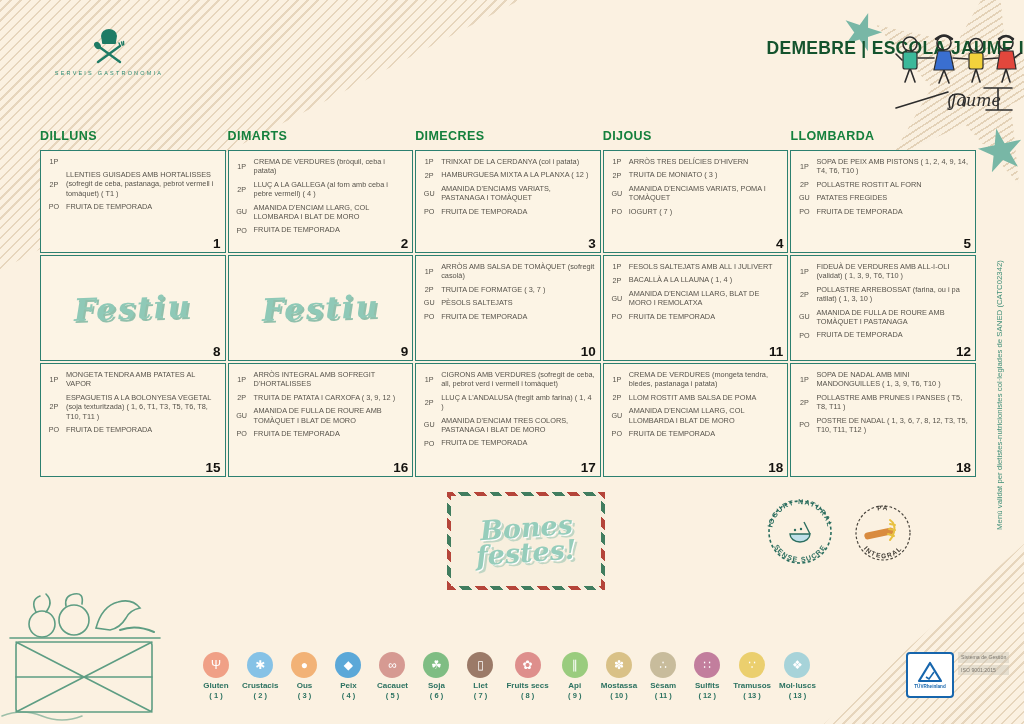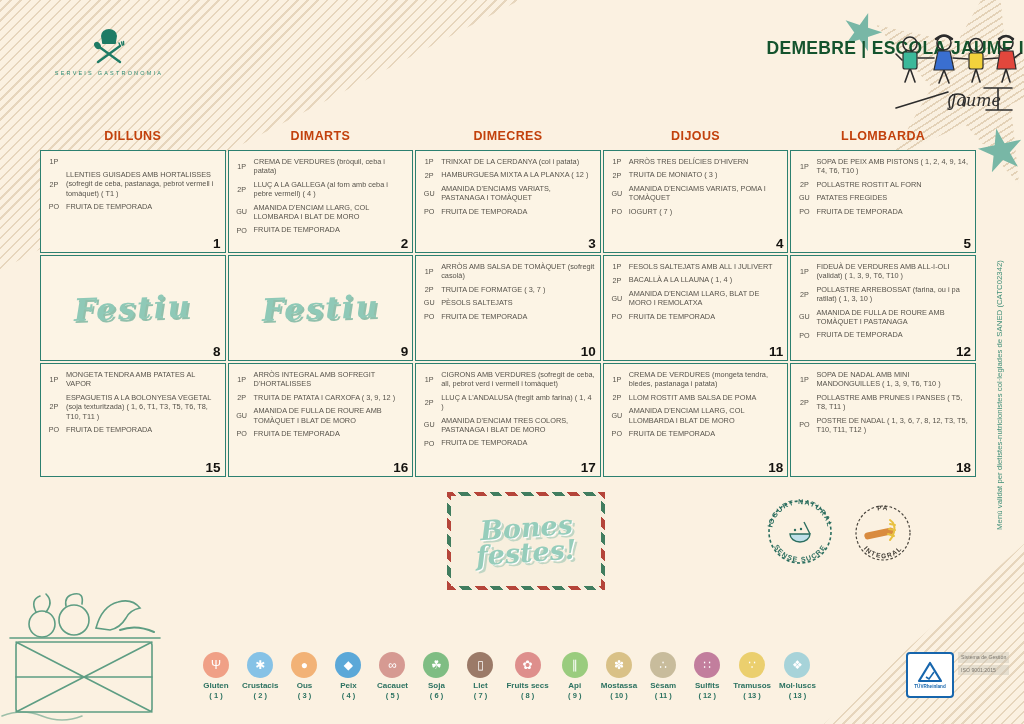--- a/index.html
+++ b/index.html
@@ -15,21 +15,21 @@
   
   .logo{position:absolute;left:34px;top:24px;width:150px;text-align:center;color:#1e7b65;}
   .logo-name{font-size:21px;font-weight:bold;letter-spacing:7px;margin-top:2px;}
   .logo-tag{font-size:5.5px;letter-spacing:2.2px;color:#2c8a72;margin-top:2px;}
   .title{position:absolute;left:0;top:38px;width:100%;text-align:right;font-size:17.5px;
          font-weight:bold;color:#14532d;letter-spacing:.3px;}
   .kids{position:absolute;left:888px;top:30px;}
   
   .day-headers{position:absolute;left:40px;top:129px;width:936px;display:grid;
                grid-template-columns:repeat(5,1fr);gap:2px;}
-  .day-header{text-align:center;font-size:12.5px;font-weight:bold;color:#c2410c;letter-spacing:.4px;}
+  .day-header{font-size:12.5px;font-weight:bold;color:#15803d;letter-spacing:.4px;}
   .menu-grid{position:absolute;left:40px;top:150px;width:936px;display:grid;
              grid-template-columns:repeat(5,1fr);grid-template-rows:103px 106px 114px;gap:2px;}
   .cell{position:relative;background:#fcf4e5;border:1.4px solid #2c8070;padding:3px 3px 12px 3px;overflow:hidden;}
   .item{display:flex;align-items:center;gap:3px;margin:3px 1px 4px 1px;}
   .ilabel{flex:0 0 18px;text-align:center;font-size:7.2px;color:#57534b;}
   .itext{flex:1;font-size:7.35px;line-height:1.28;color:#57534b;}
   .daynum{position:absolute;right:4px;bottom:1px;font-size:13.5px;font-weight:bold;color:#14120f;}
   .festiu{position:absolute;inset:0;display:flex;align-items:center;justify-content:center;
           font-family:"DejaVu Serif",serif;font-style:italic;font-weight:bold;font-size:31px;
           color:#8fc9b7;letter-spacing:2px;text-shadow:2px 2px 0 rgba(110,175,152,.75);transform:rotate(-2deg);}

